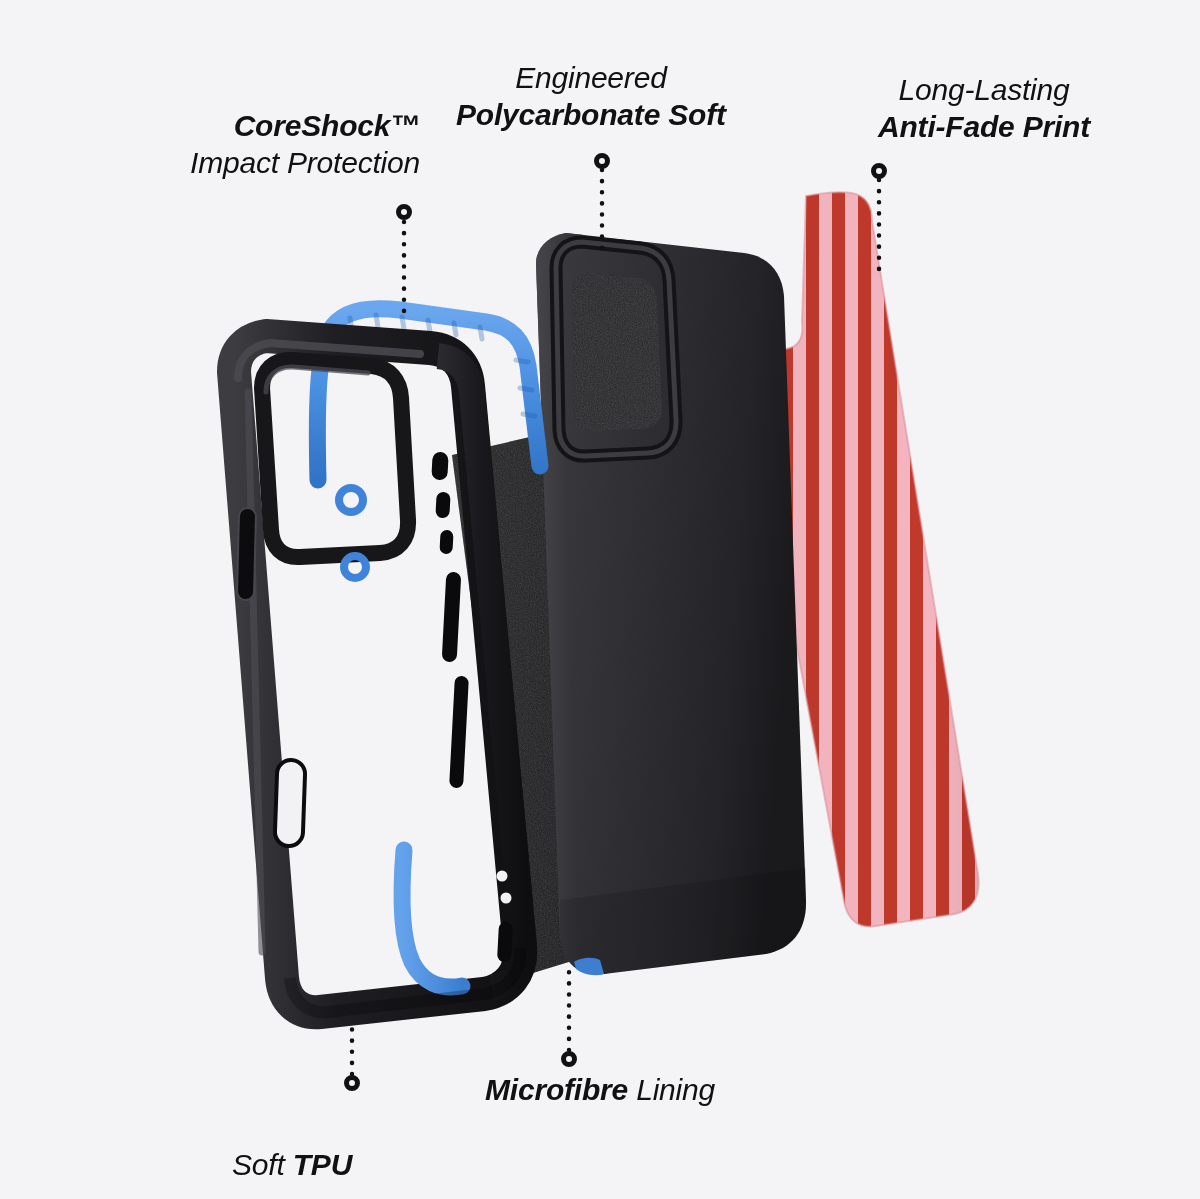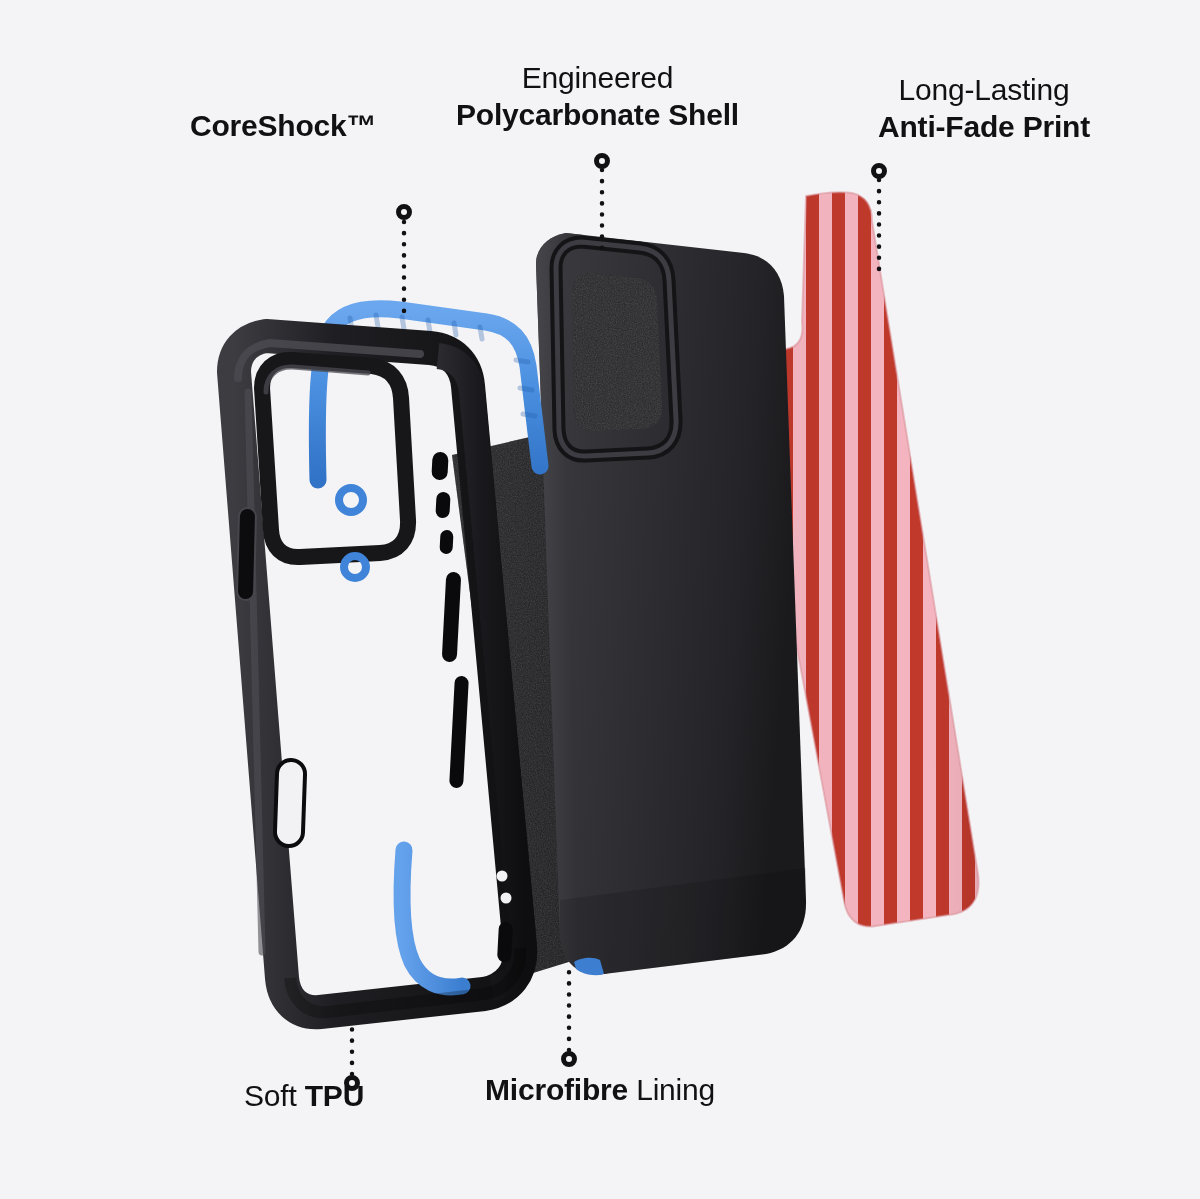--- a/index.html
+++ b/index.html
@@ -18,36 +18,37 @@
     position: absolute;
     inset: 0;
     width: 1200px;
     height: 1199px;
   }
   .callout {
     position: absolute;
     color: #111114;
     line-height: 1.22;
     white-space: nowrap;
+    font-style: italic;
   }
   .callout .ln {
     display: block;
     font-size: 30px;
     letter-spacing: -0.2px;
   }
   .w-reg { font-weight: 400; }
   .w-bold { font-weight: 700; }
   .inline-b { font-weight: 700; }
   .inline-r { font-weight: 400; }
 
   
   #callout-coreshock   { left: 190px;  top: 108px; text-align: right; }
   #callout-polycarb    { left: 456px;  top: 60px;  text-align: center; }
   #callout-antifade    { left: 878px;  top: 72px;  text-align: center; }
-  #callout-tpu         { left: 232px;  top: 1078px; margin-left: 12px; }
+  #callout-tpu         { left: 232px;  top: 1147px; }
   #callout-microfibre  { left: 485px;  top: 1072px; }
 
   svg { display: block; }
 </style>
 </head>
 <body style="background: rgb(244, 244, 246);">
 
 <div id="stage">
 
   <svg width="1200" height="1199" viewBox="0 0 1200 1199">
@@ -332,25 +333,26 @@
       <circle cx="404" cy="212" r="5.5"></circle>
       <circle cx="602" cy="161" r="5.5"></circle>
       <circle cx="879" cy="171" r="5.5"></circle>
       <circle cx="352" cy="1083" r="5.5"></circle>
       <circle cx="569" cy="1059" r="5.5"></circle>
     </g>
   </svg>
 
   <div class="callout" id="callout-coreshock">
     <span class="ln w-bold">CoreShock™</span>
+    <span class="ln w-reg">Impact Protection</span>
   </div>
 
   <div class="callout" id="callout-polycarb">
     <span class="ln w-reg">Engineered</span>
-    <span class="ln w-bold">Polycarbonate Shell</span>
+    <span class="ln w-bold">Polycarbonate Soft</span>
   </div>
 
   <div class="callout" id="callout-antifade">
     <span class="ln w-reg">Long-Lasting</span>
     <span class="ln w-bold">Anti-Fade Print</span>
   </div>
 
   <div class="callout" id="callout-tpu">
     <span class="ln"><span class="inline-r">Soft </span><span class="inline-b">TPU</span></span>
   </div>

